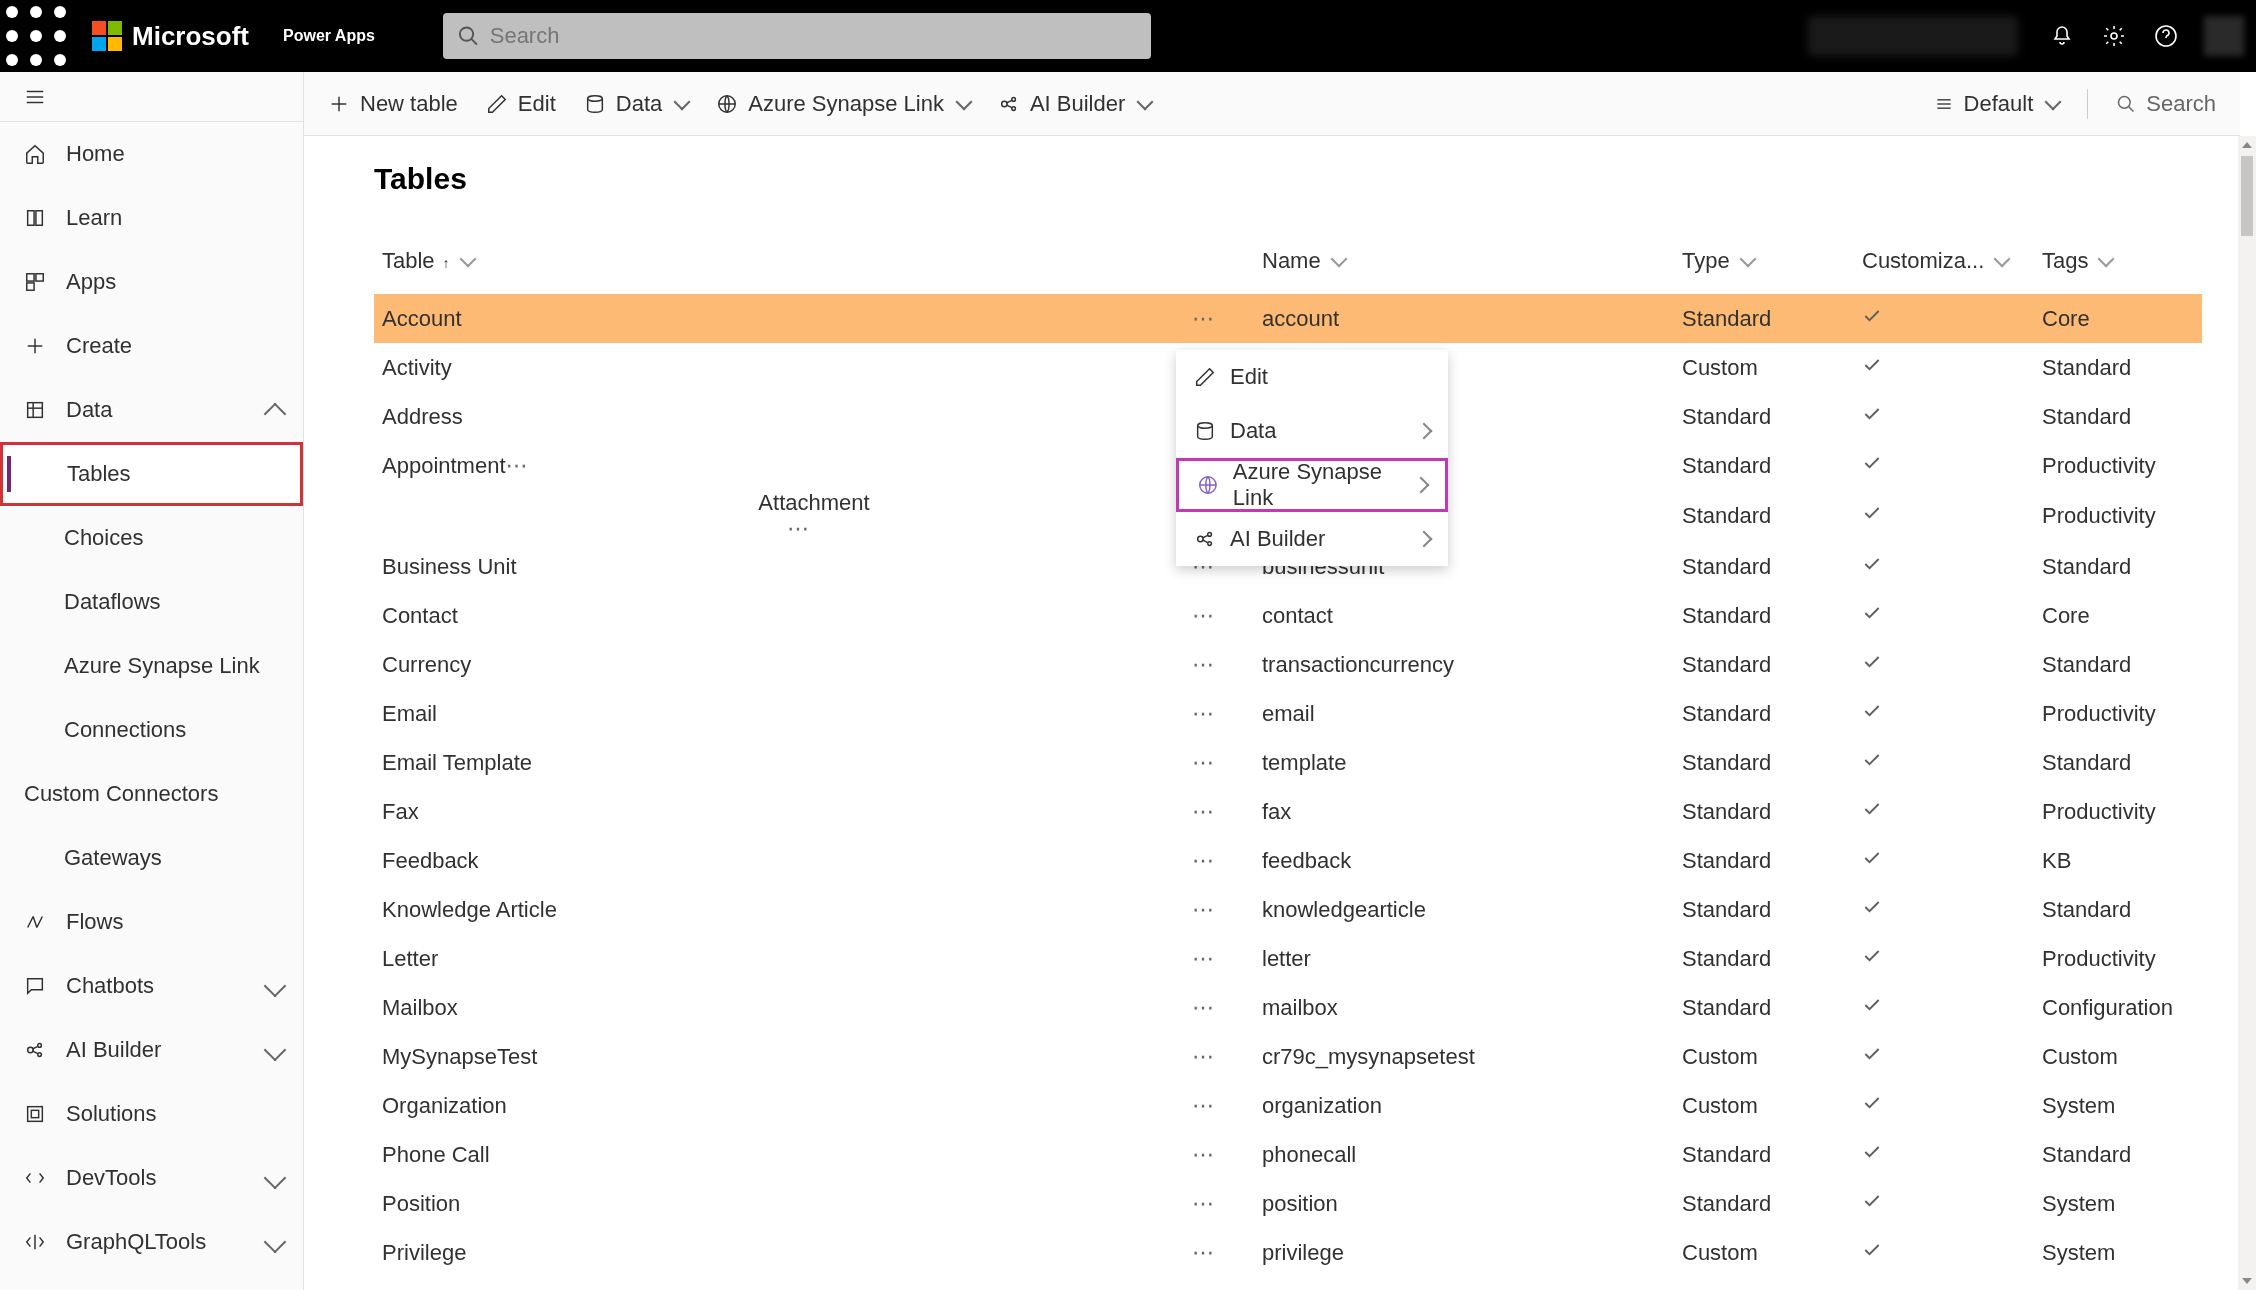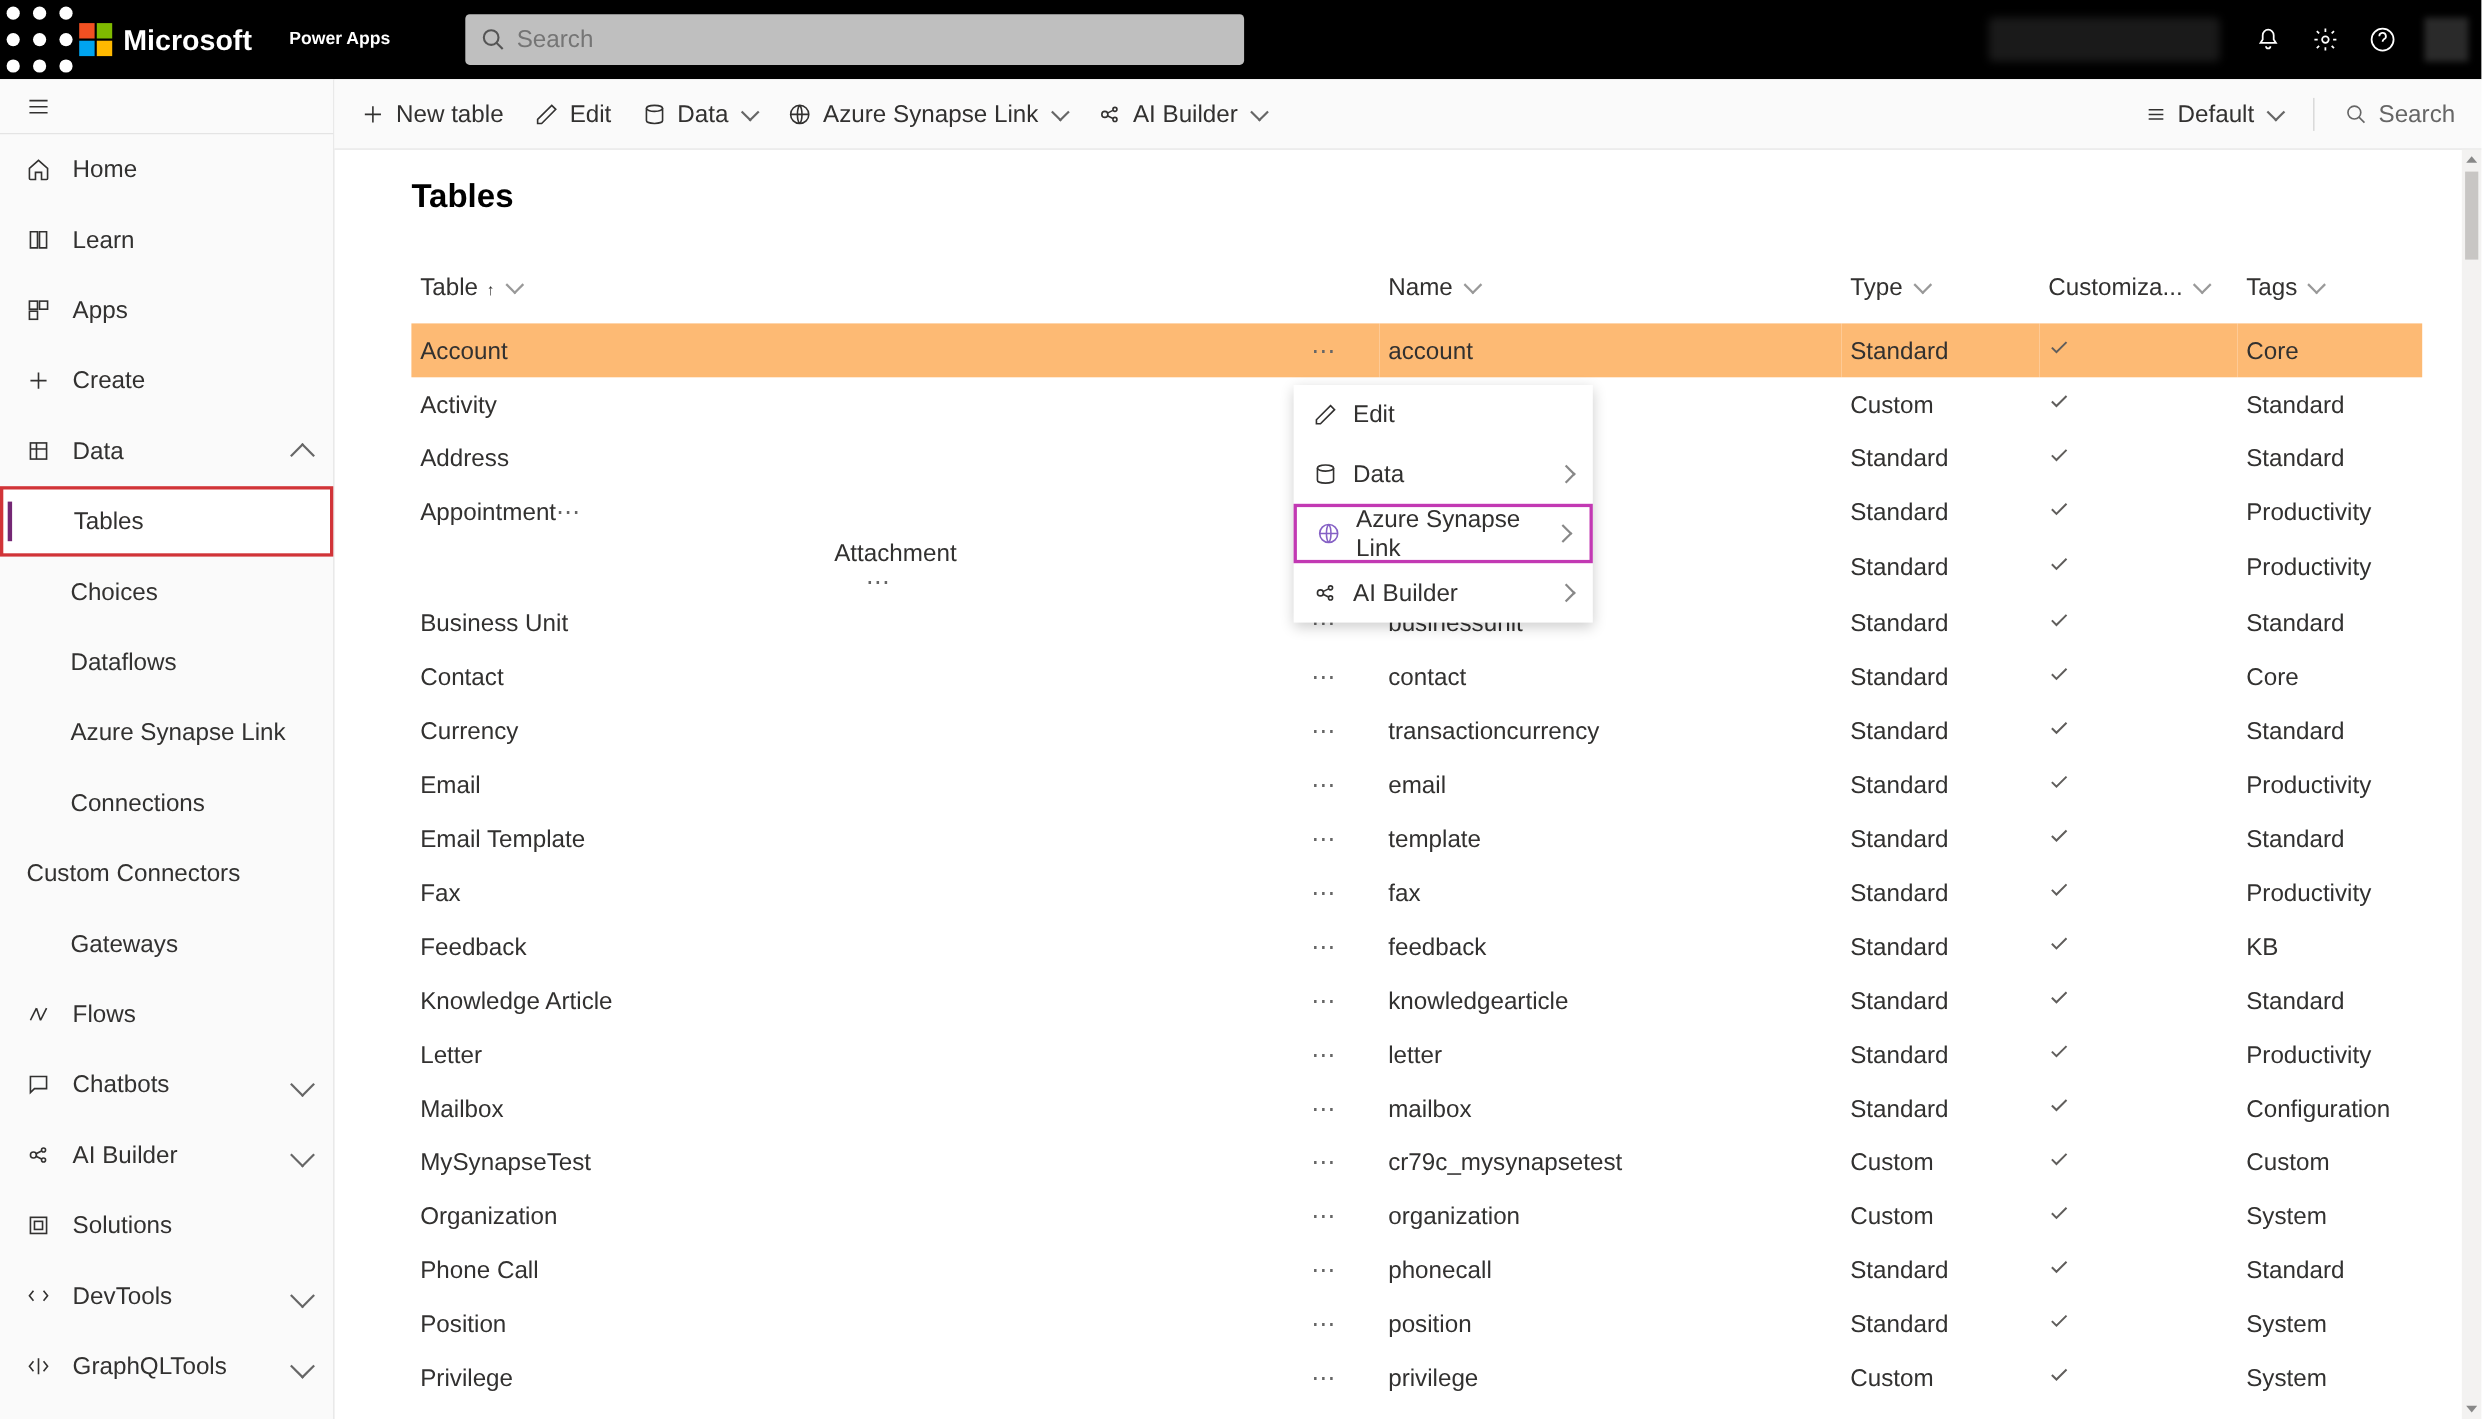--- a/index.html
+++ b/index.html
@@ -1,21 +1,21 @@
 <!DOCTYPE html>
 <html><head>
 <meta charset="utf-8">
 <style>
 * { box-sizing: border-box; margin: 0; padding: 0; font-family: "Segoe UI", Arial, sans-serif; }
 body { width: 2256px; height: 1290px; background: #fff; overflow: hidden; position: relative; }
 
 
 .header { height: 72px; background: #000; display: flex; align-items: center; color: #fff; }
 .waffle { width: 72px; display:flex; align-items:center; justify-content:center; font-size: 26px; }
-.mslogo { display:flex; align-items:center; gap:10px; margin-right: 34px; }
+.mslogo { display:flex; align-items:center; gap:10px; margin-right: 34px; margin-left: 20px; }
 .mslogo-sq { width: 30px; height: 30px; display:grid; grid-template: 1fr 1fr / 1fr 1fr; gap:2px; }
 .mslogo-sq div:nth-child(1){background:#f25022;}
 .mslogo-sq div:nth-child(2){background:#7fba00;}
 .mslogo-sq div:nth-child(3){background:#00a4ef;}
 .mslogo-sq div:nth-child(4){background:#ffb900;}
 .mslogo-txt { font-size: 26px; font-weight: 600; }
 .app-name { font-size: 16px; font-weight: 600; margin-right: 68px;}
 .search-box { width: 708px; height: 46px; background: #bfbfbf; border-radius: 4px; display:flex; align-items:center; padding: 0 14px; gap:10px; }
 .search-box svg { width:24px; height:24px; }
 .search-box input { border:none; background:transparent; font-size:22px; color:#555; outline:none; width:100%; }
@@ -29,21 +29,21 @@
 .sidebar { position:absolute; left:0; top:72px; width:304px; height: calc(100% - 72px); border-right:1px solid #e1e1e1; background:#fafafa; }
 .sb-item { display:flex; align-items:center; height:64px; padding-left:24px; gap:20px; font-size:22px; color:#323130; cursor:pointer; position:relative;}
 .sb-item svg { width:22px; height:22px; stroke:#323130; fill:none; stroke-width:1.6; }
 .sb-item.has-chevron::after { content:""; position:absolute; right:20px; width:14px; height:14px; border-right:2px solid #666; border-bottom:2px solid #666; transform: rotate(45deg); }
 .sb-item.open.has-chevron::after { transform: rotate(-135deg); top:28px; }
 .sb-sub { padding-left:64px; font-size:22px; height:64px; display:flex; align-items:center; color:#323130;}
 .sb-sub.active { border:3px solid #d13438; background:#fff; }
 .sb-sub.active::before { content:""; position:absolute; left:4px; width:4px; height:36px; background:#742774; }
 
 
-.cmdbar { position:absolute; left:304px; top:72px; right:0; height:64px; border-bottom:1px solid #e1e1e1; background:#fafafa; display:flex; align-items:center; padding: 0 24px; gap:28px; font-size:22px; color:#323130;}
+.cmdbar { position:absolute; left:304px; top:72px; right:16px; height:64px; border-bottom:1px solid #e1e1e1; background:#fafafa; display:flex; align-items:center; padding: 0 24px; gap:28px; font-size:22px; color:#323130;}
 .cmd { display:flex; align-items:center; gap:10px; cursor:pointer; position:relative;}
 .cmd svg { width:22px; height:22px; stroke:#323130; fill:none; stroke-width:1.6; }
 .cmd.dd::after { content:""; width:10px; height:10px; border-right:2px solid #666; border-bottom:2px solid #666; transform: rotate(45deg); margin-left:4px; margin-top:-4px;}
 .cmd-spacer { flex:1; }
 .cmd.right svg { width:20px; height:20px; }
 .cmdsearch { display:flex; align-items:center; gap:10px; color:#666;}
 .cmdsearch svg { width:20px; height:20px; stroke:#666; fill:none; stroke-width:1.8;}
 
 
 .content { position:absolute; left:304px; top:136px; right:10px; bottom:0; padding: 26px 44px 0 70px; overflow:hidden;}

